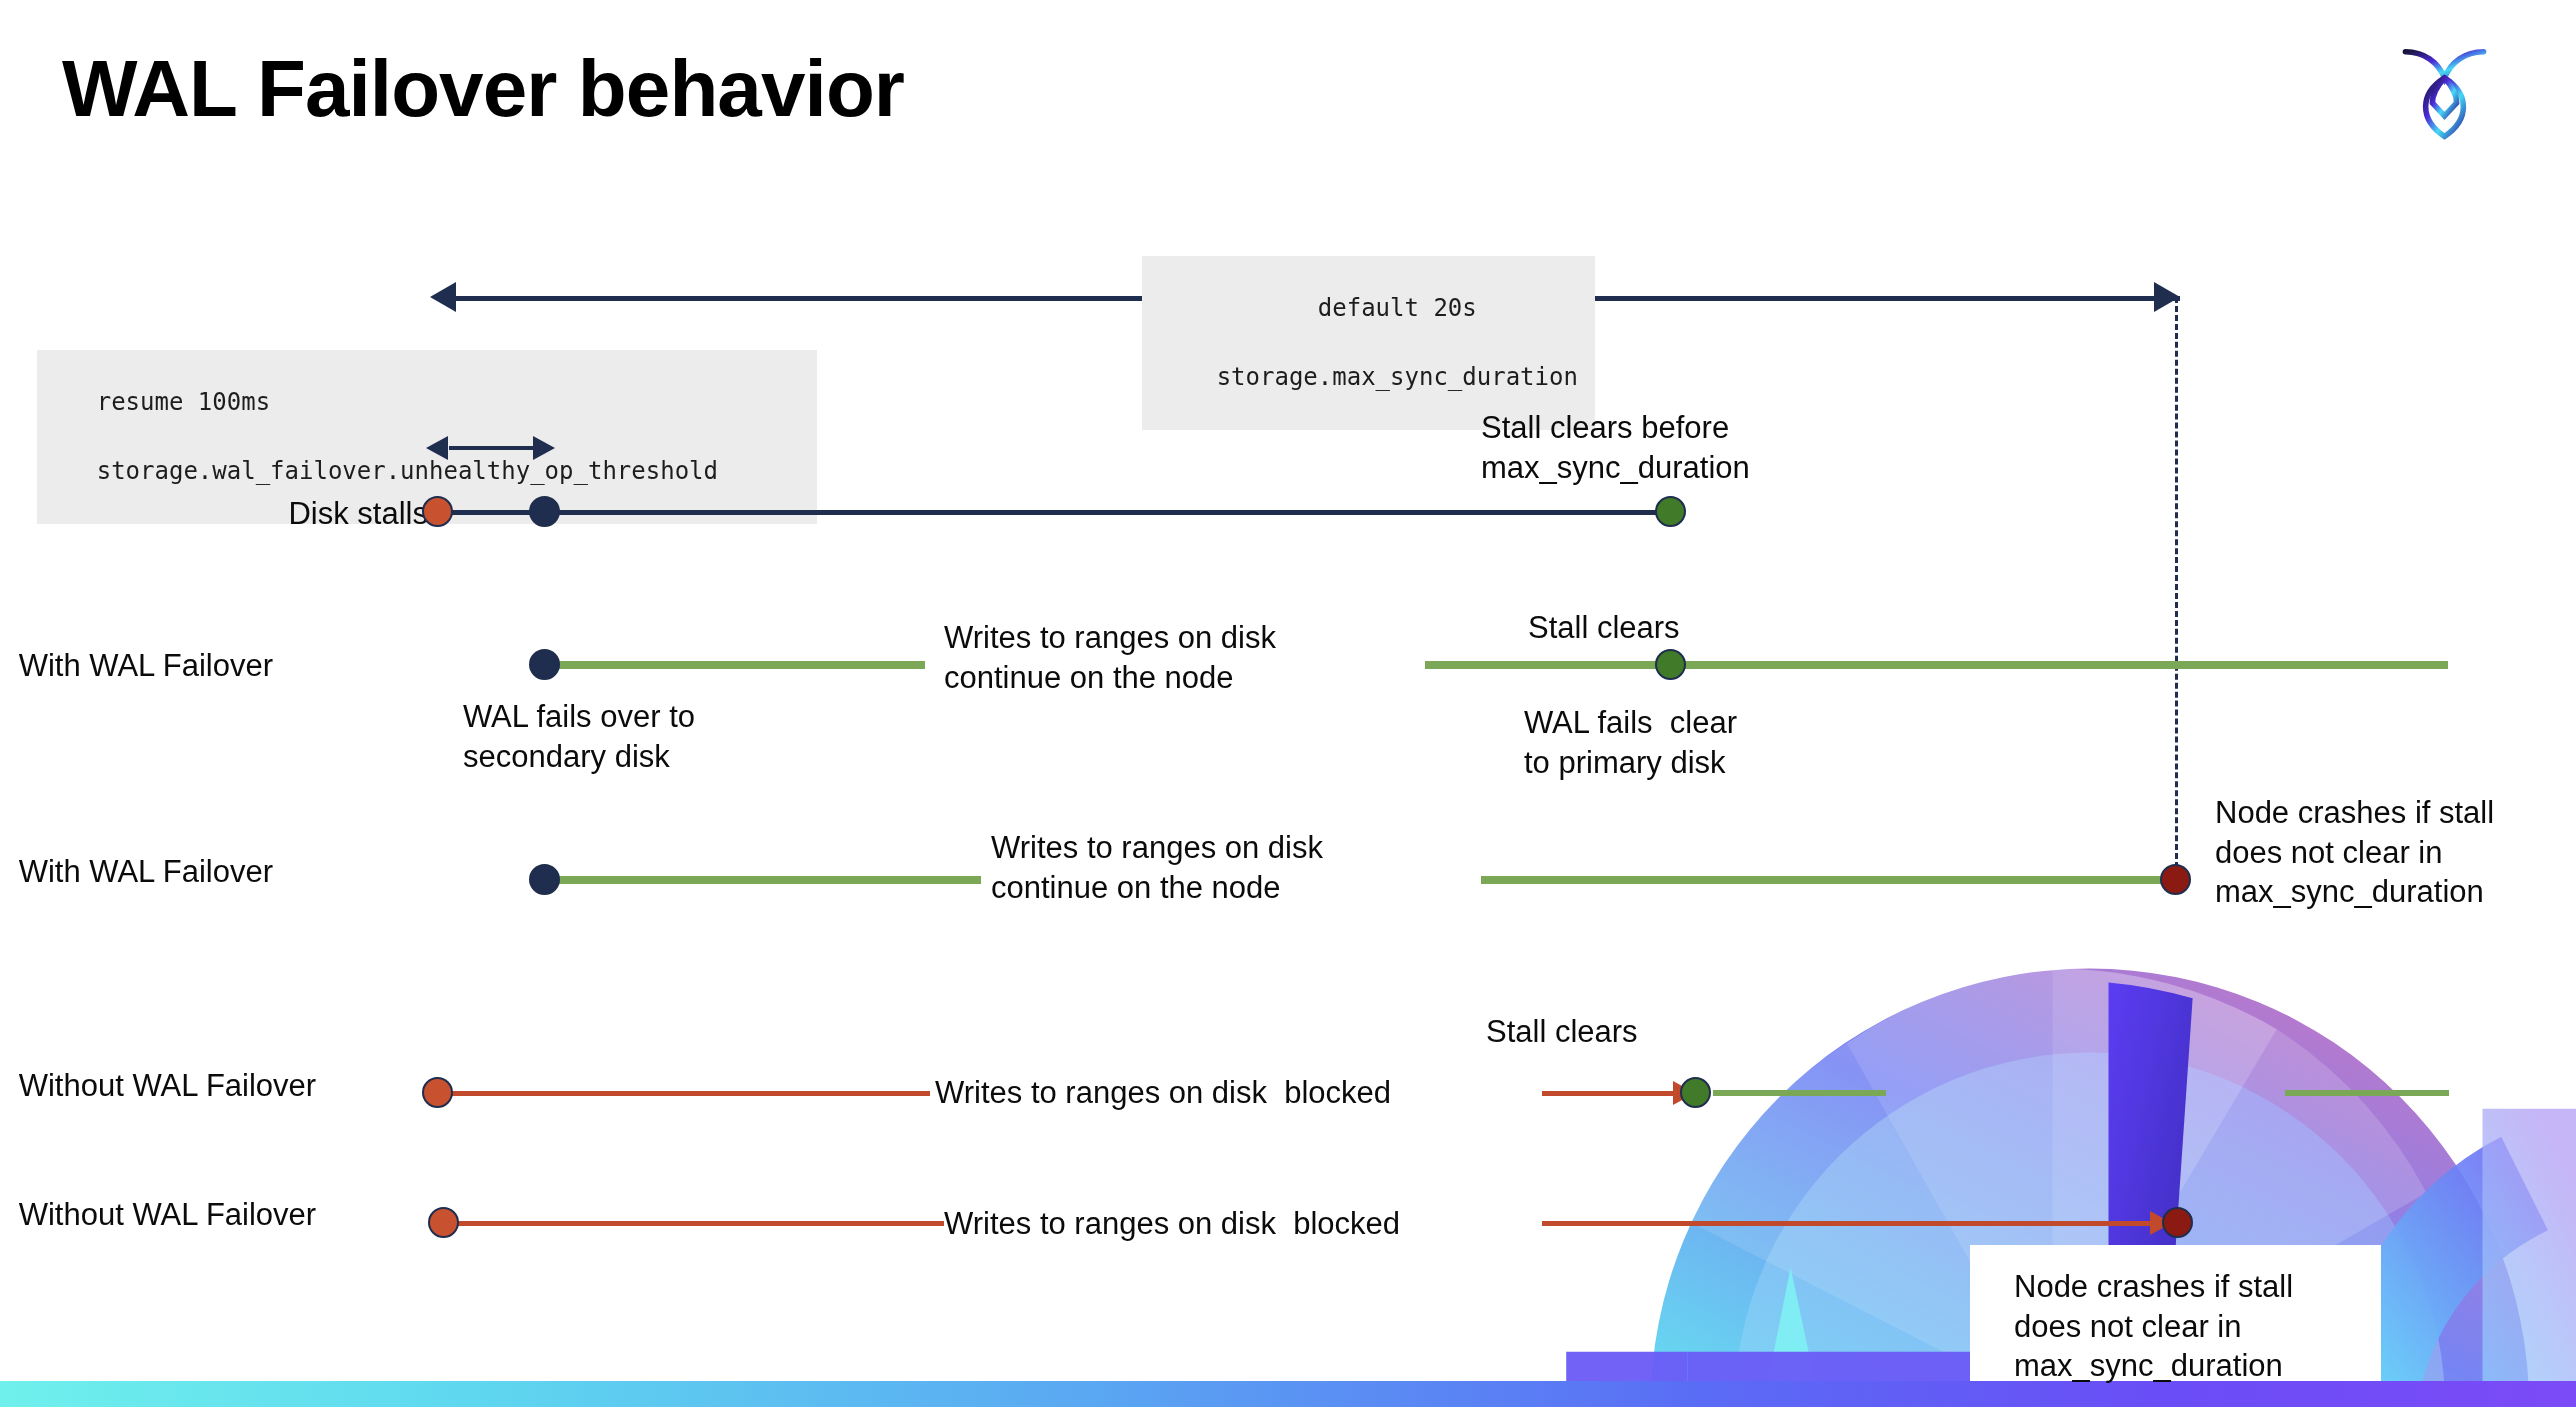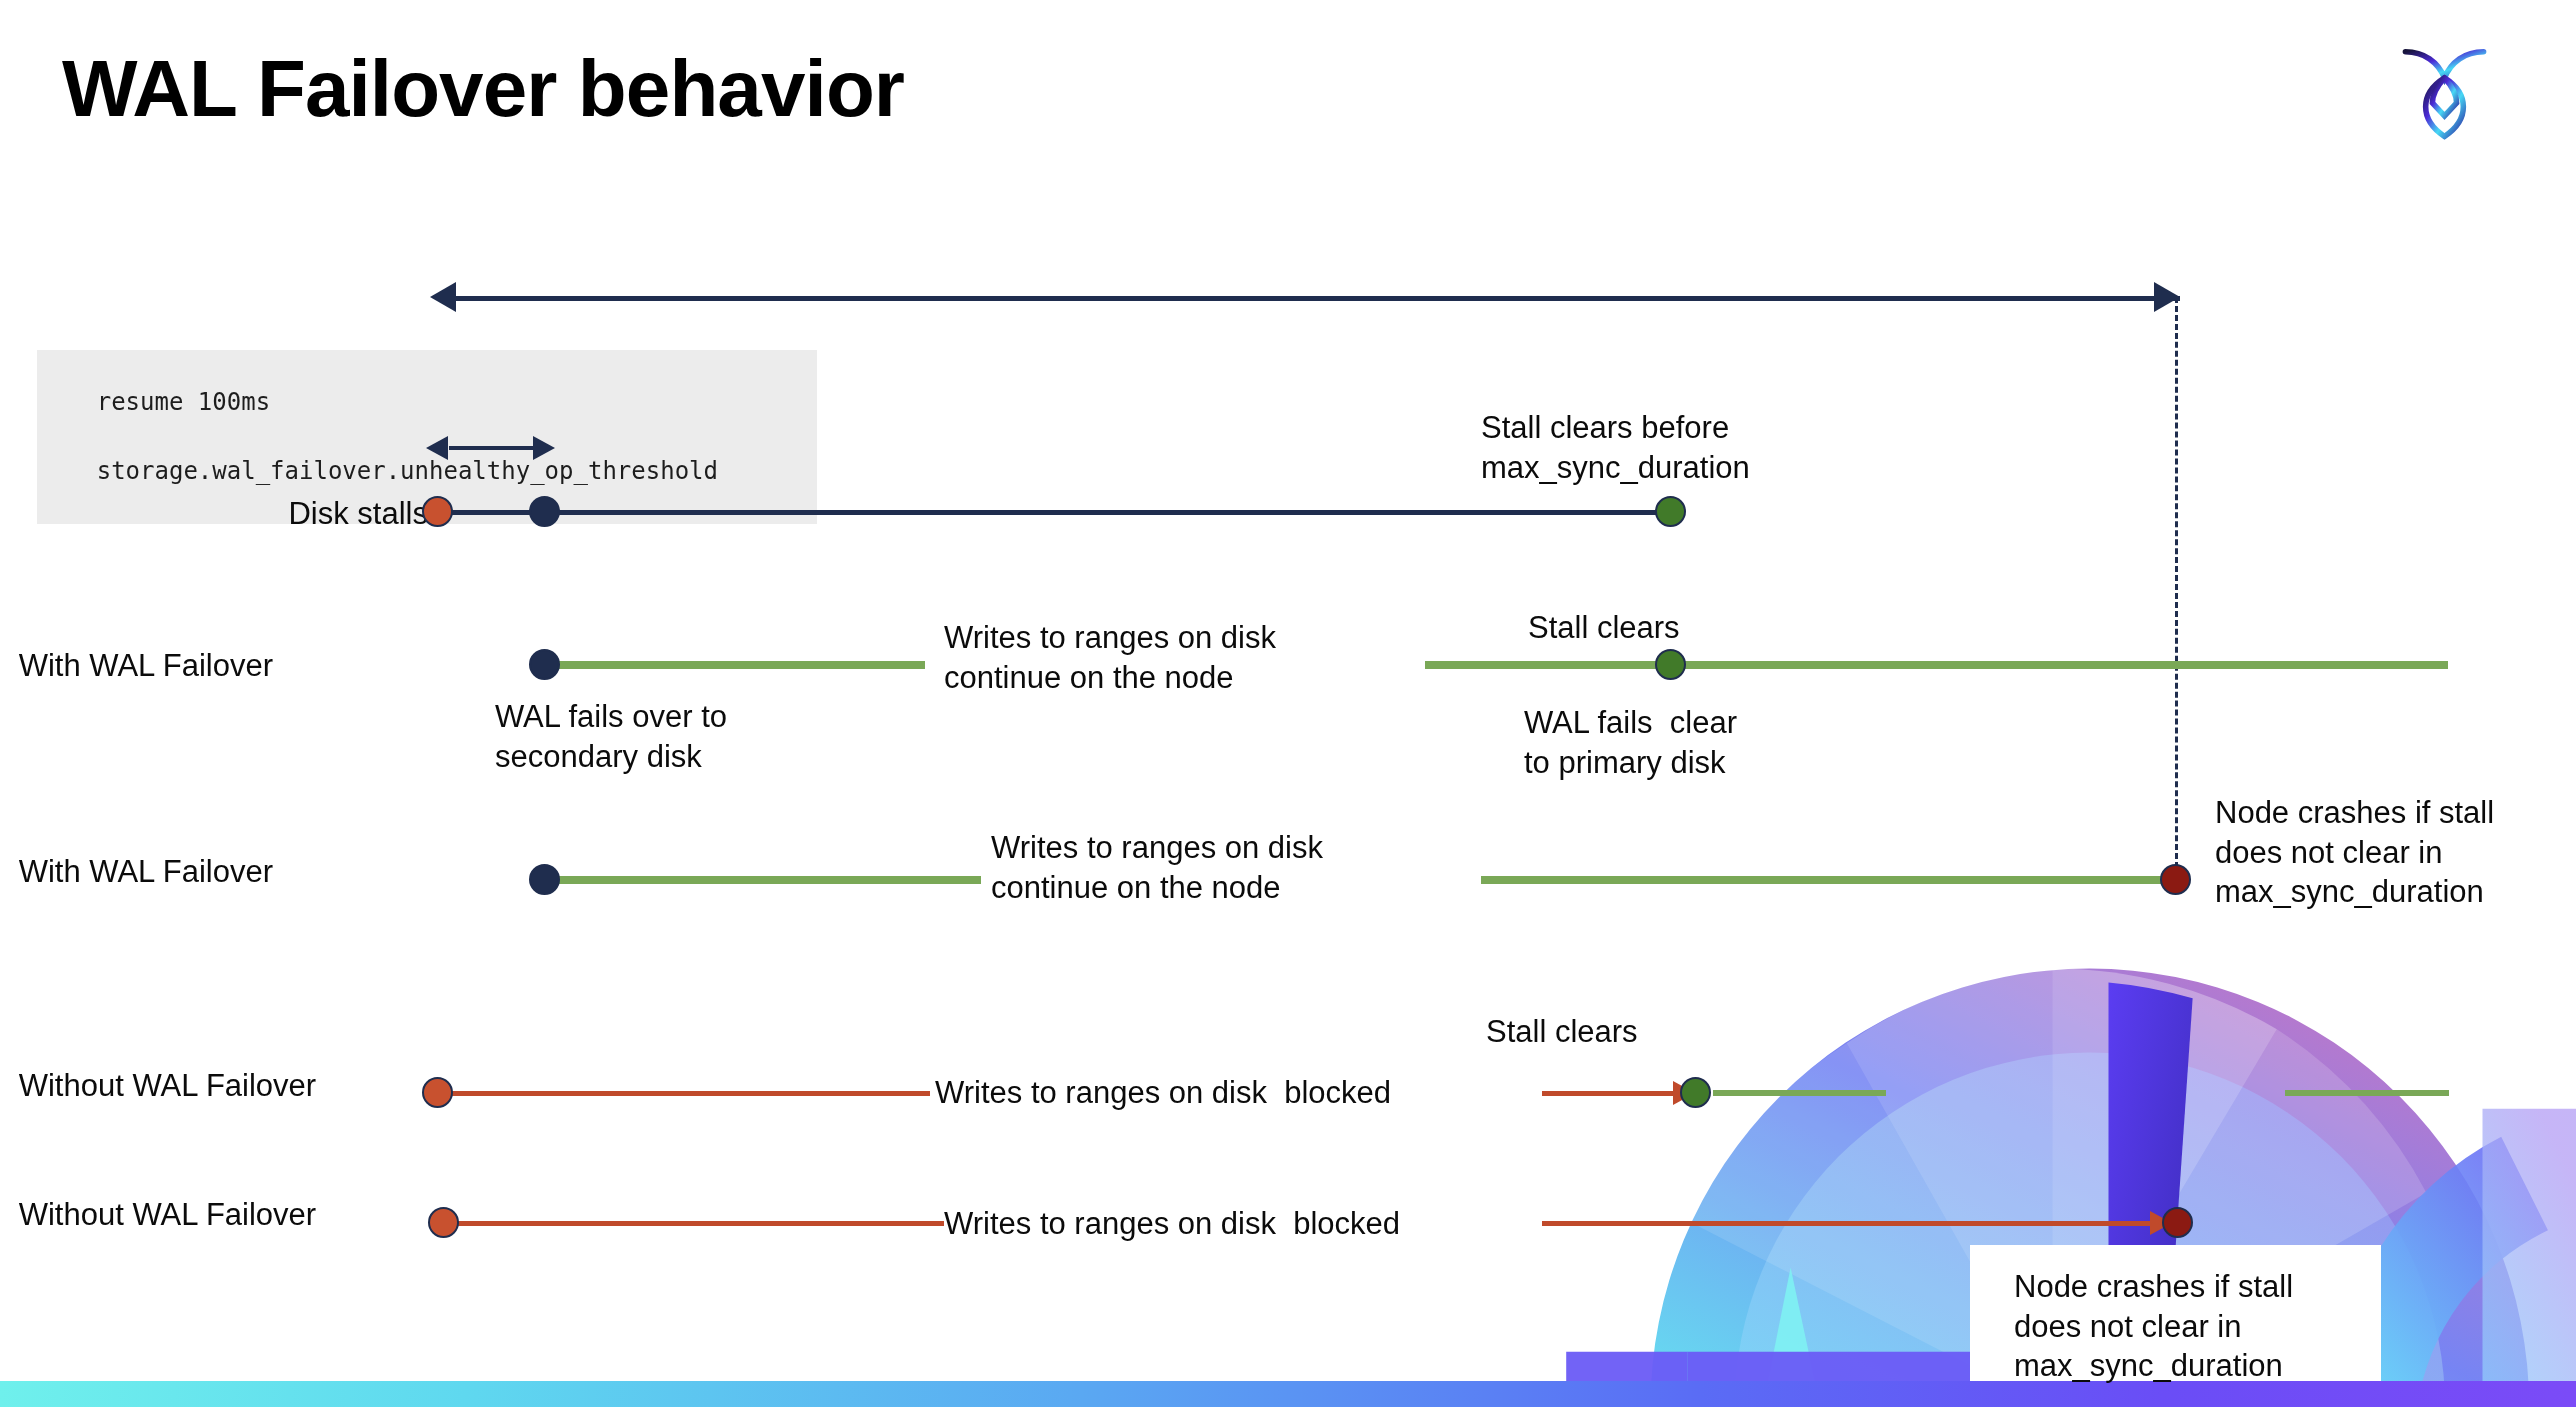--- a/index.html
+++ b/index.html
@@ -154,20 +154,24 @@
       <path d="M55,45 C28,62 28,90 55,108 C82,90 82,62 55,45 Z"></path>
       <path d="M55,45 C46,55 42,64 42,72 L55,86 L68,72 C68,64 64,55 55,45"></path>
       <path d="M55,86 L55,108"></path>
     </g>
   </svg>
 
   <div class="seg navy" style="left:456px;top:296px;width:1724px;"></div>
   <div class="ah left-navy" style="left:430px;top:282px;"></div>
   <div class="ah right-navy" style="left:2154px;top:282px;"></div>
 
+  <div class="code" style="left:1142px;top:256px;width:449px;text-align:center;">
+    <span>default 20s</span><br>
+    <span>storage.max_sync_duration</span>
+  </div>
 
   <div class="dashline" style="left:2175px;top:297px;height:580px;"></div>
 
   <div class="code" style="left:37px;top:350px;width:776px;text-align:left;">
     <span>resume 100ms</span><br>
     <span>storage.wal_failover.unhealthy_op_threshold</span>
   </div>
 
   <div class="seg navy" style="left:449px;top:446px;width:84px;height:3.7px;"></div>
   <div class="ah left-navy-sm" style="left:426px;top:436px;"></div>
@@ -183,21 +187,21 @@
 
   <div class="lbl" style="left:18.7px;top:646px;width:393px;text-align:left;">With WAL Failover</div>
   <div class="seg green" style="left:551px;top:661px;width:374px;"></div>
   <div class="seg green" style="left:1425px;top:661px;width:1023px;"></div>
   <div class="dot navy" style="left:529px;top:649px;width:31px;height:31px;"></div>
   <div class="dot green" style="left:1655px;top:649px;width:31px;height:31px;"></div>
 
   <div class="lbl c" style="left:944px;top:618px;width:421px;">Writes to ranges on disk
 continue on the node</div>
   <div class="lbl c" style="left:1528px;top:608px;width:280px;">Stall clears</div>
-  <div class="lbl c" style="left:495px;top:697px;width:346px;">WAL fails over to
+  <div class="lbl c" style="left:463px;top:697px;width:346px;">WAL fails over to
 secondary disk</div>
   <div class="lbl c" style="left:1524px;top:703px;width:308px;">WAL fails  clear
 to primary disk</div>
 
   <div class="lbl" style="left:18.7px;top:852px;width:393px;text-align:left;">With WAL Failover</div>
   <div class="seg green" style="left:551px;top:876px;width:430px;"></div>
   <div class="seg green" style="left:1481px;top:876px;width:692px;"></div>
   <div class="dot navy" style="left:529px;top:864px;width:31px;height:31px;"></div>
   <div class="dot darkred" style="left:2160px;top:864px;width:31px;height:31px;"></div>
 

